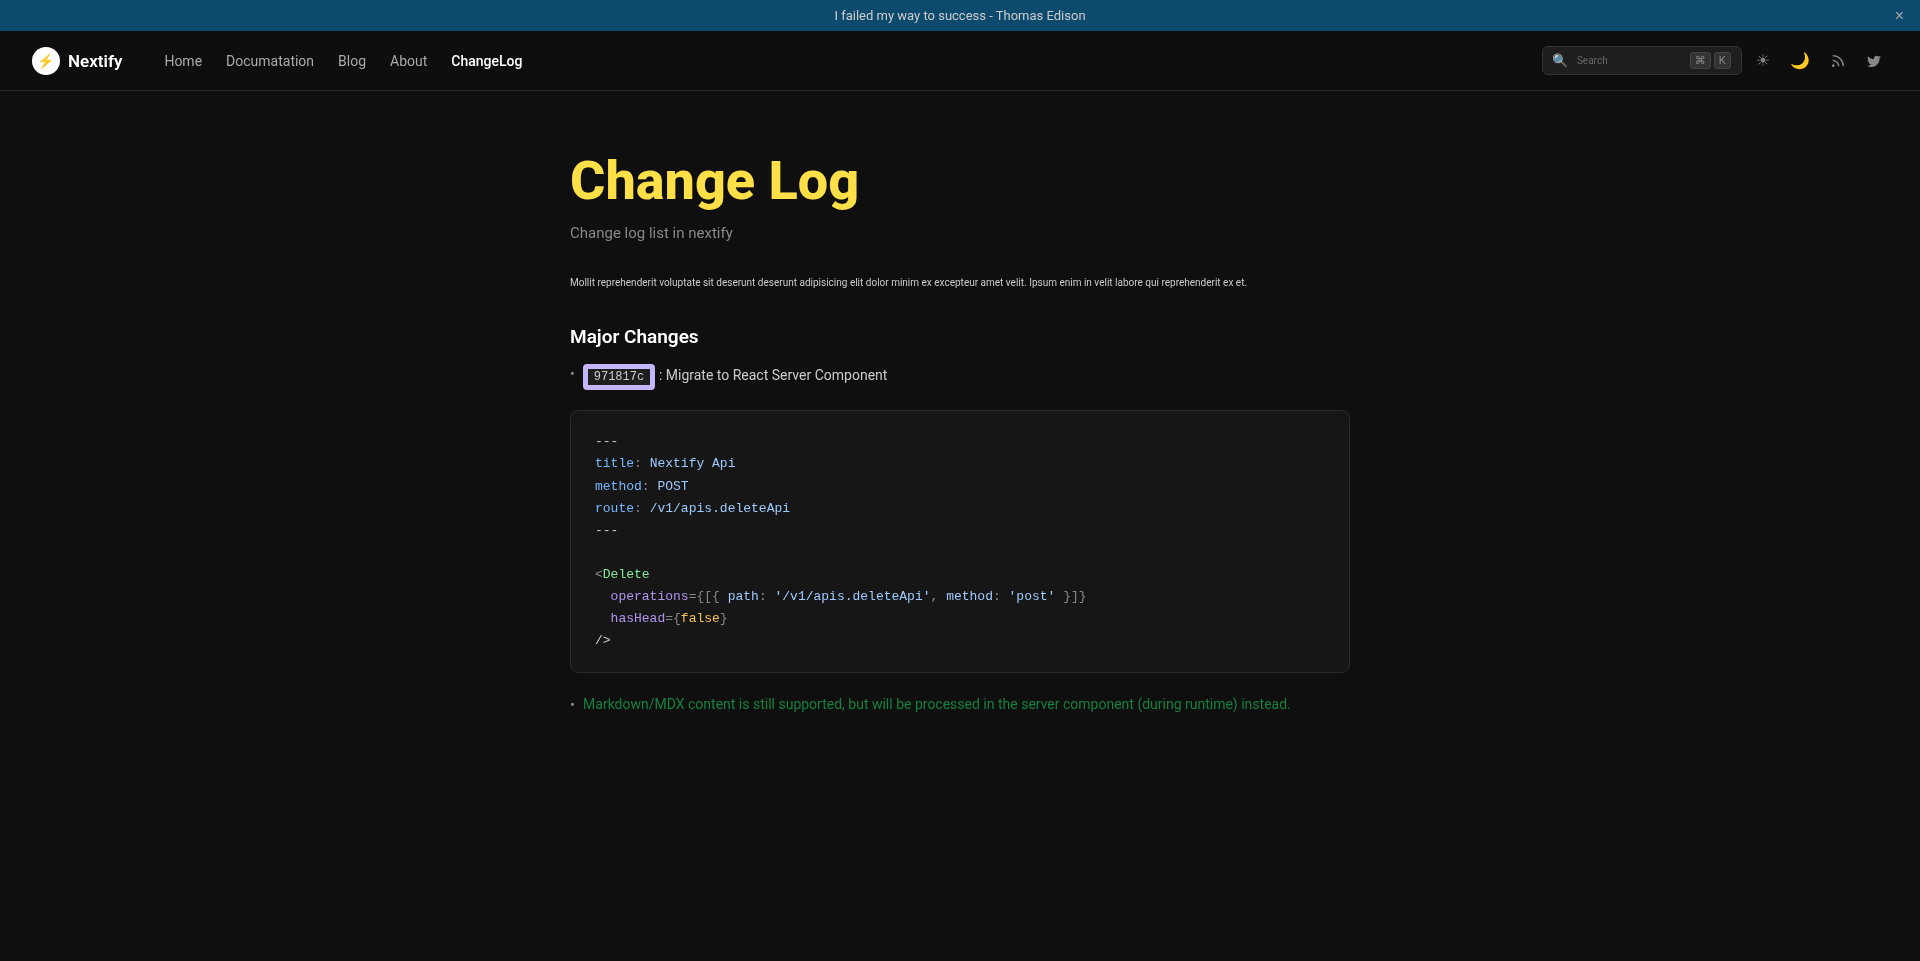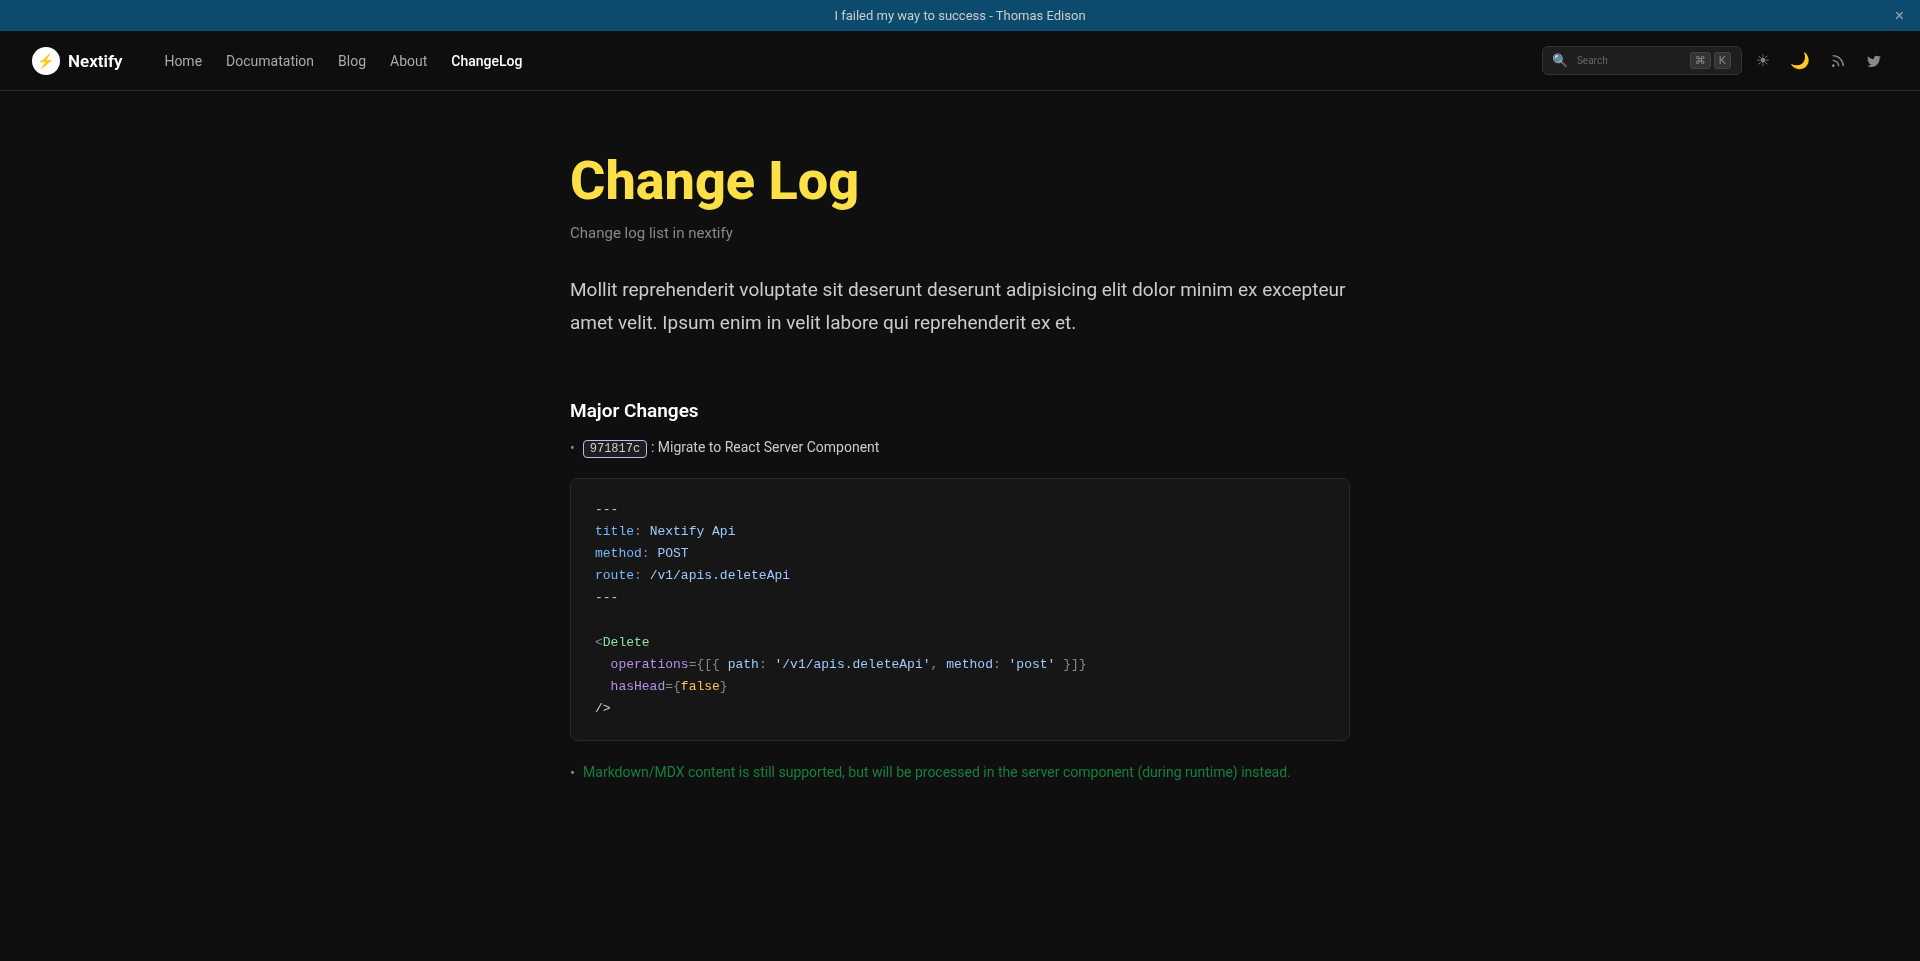--- a/index.html
+++ b/index.html
@@ -168,24 +168,24 @@
       line-height: 1.1;
     }
 
     .page-subtitle {
       font-size: 15px;
       color: #888;
       margin-bottom: 32px;
     }
 
     .page-description {
-      font-size: 19px;
+      font-size: 10px;
       color: #ccc;
       line-height: 1.7;
-      margin-bottom: 60px;
+      margin-bottom: 34px;
     }
 
     .version-heading {
       font-size: 24px;
       font-weight: 700;
       color: #fff;
       margin-bottom: 20px;
     }
 
     .section-heading {
@@ -204,21 +204,21 @@
 
     .bullet {
       color: #888;
       margin-top: 2px;
       font-size: 14px;
     }
 
     .commit-badge {
       display: inline-block;
       background: #1e1e1e;
-      border: 1px solid #c4b5fd;
+      border: 5px solid #c4b5fd;
       border-radius: 4px;
       padding: 1px 6px;
       font-family: 'Courier New', monospace;
       font-size: 12px;
       color: #ccc;
     }
 
     .change-text {
       font-size: 14px;
       color: #ccc;

